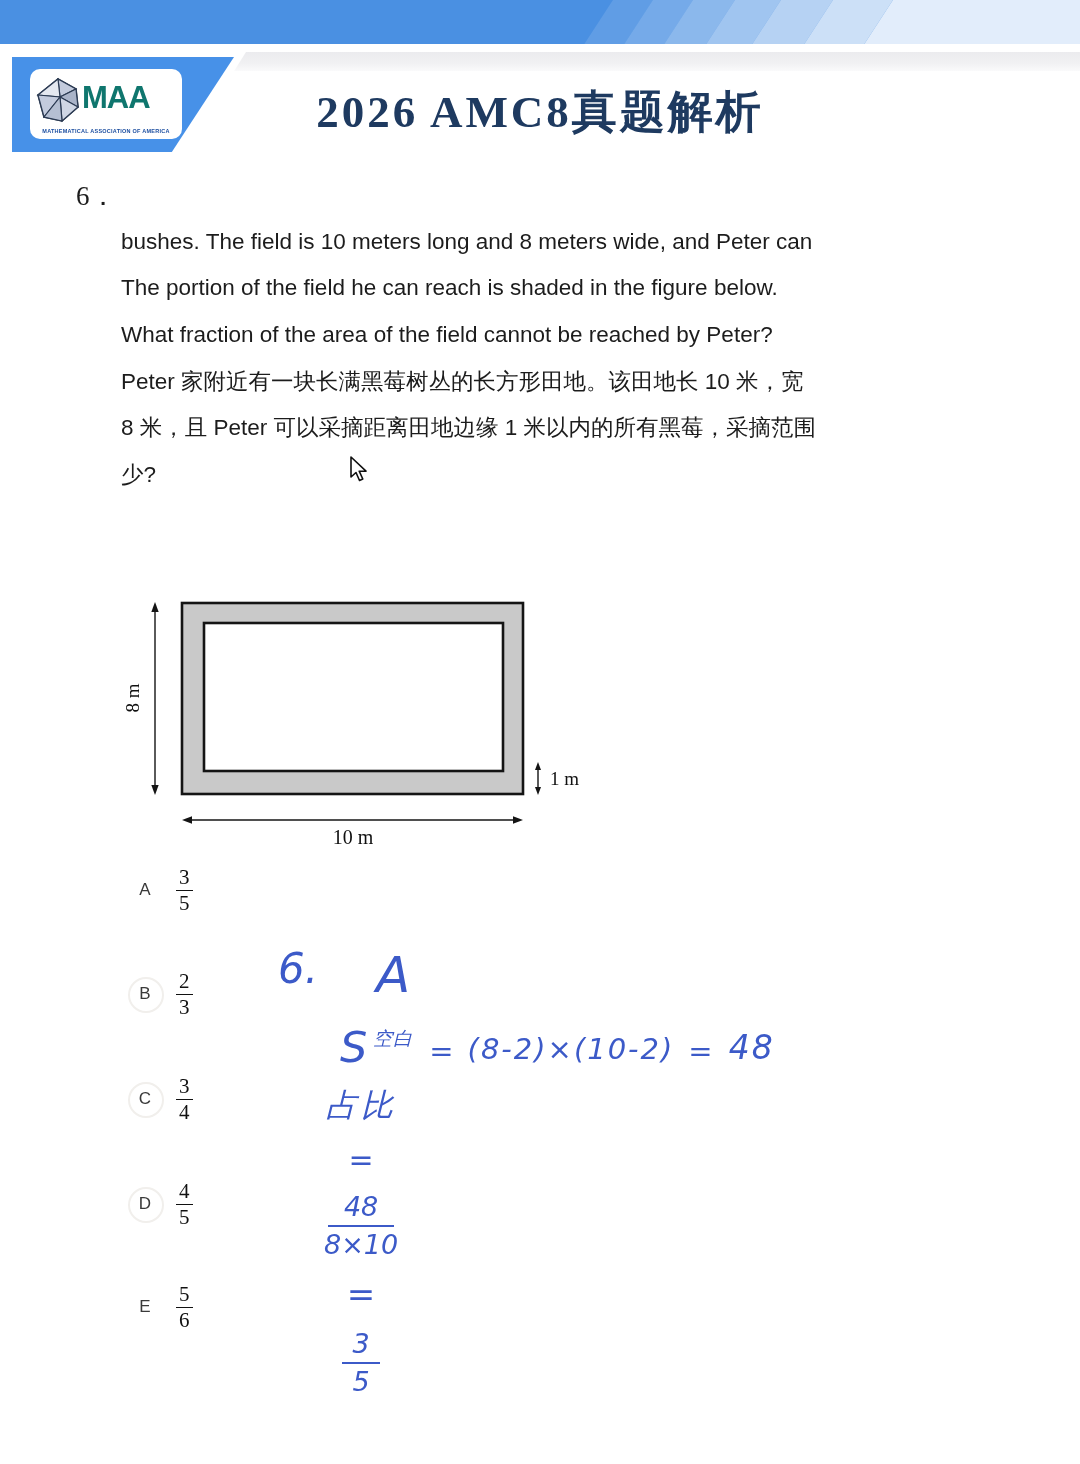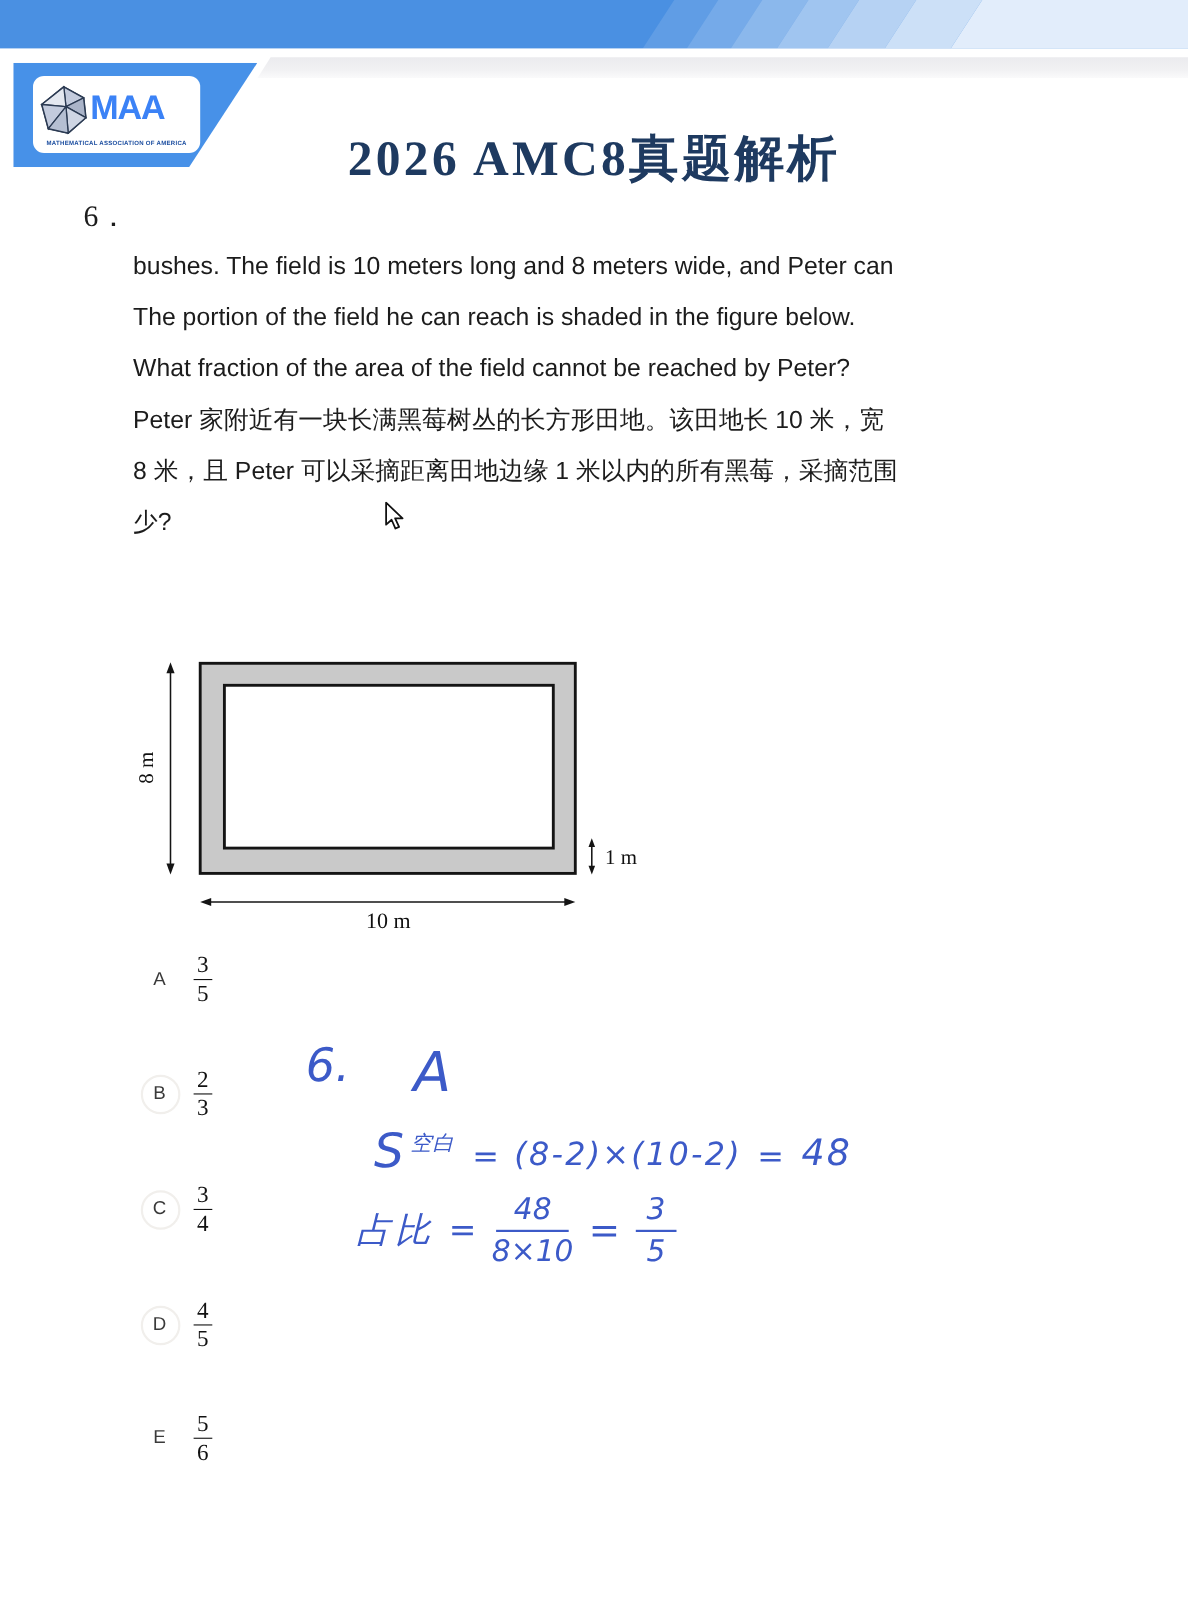--- a/index.html
+++ b/index.html
@@ -21,28 +21,28 @@
   .gray-band{position:absolute;left:246px;top:52px;width:850px;height:19px;
              background:linear-gradient(180deg,#ebebee 0%,#f1f1f3 60%,#fafafb 100%);
              transform:skewX(-32deg);transform-origin:0 0;}
 
   
   .badge{position:absolute;left:12px;top:57px;width:222px;height:95px;background:#4791e8;
          clip-path:polygon(0 0,100% 0,72% 100%,0 100%);}
   .maa-card{position:absolute;left:30px;top:69px;width:152px;height:70px;background:#ffffff;
             border-radius:10px;display:flex;align-items:center;padding:2px 4px 10px 6px;box-sizing:border-box;}
   .maa-text{font-family:"Liberation Sans",sans-serif;font-weight:bold;font-size:31px;
-            color:#3b82f6;letter-spacing:-1px;margin-left:2px;margin-top:-4px;}
+            color:#0f766e;letter-spacing:-1px;margin-left:2px;margin-top:-4px;}
   .maa-sub{position:absolute;left:0;right:0;bottom:5px;text-align:center;font-size:5.5px;
            color:#1c4ea0;letter-spacing:0.25px;font-weight:bold;white-space:nowrap;}
 
   
   .title{position:absolute;left:150px;top:82px;width:780px;text-align:center;
          font-family:"Liberation Serif",serif;font-size:45px;font-weight:600;
-         color:#1e3a60;letter-spacing:3px;white-space:nowrap;margin-top:32px;}
+         color:#1e3a60;letter-spacing:3px;white-space:nowrap;}
 
   
   .problem{position:absolute;left:76px;top:172px;width:810px;font-size:22.5px;color:#1c1c1c;}
   .pline{height:46.5px;display:flex;align-items:center;padding-left:45px;position:relative;}
   .pnum{position:absolute;left:0;top:6px;font-family:"Liberation Serif",serif;font-size:27px;color:#1c1c1c;}
 
   
   .figure{position:absolute;left:120px;top:594px;}
 
   
@@ -60,21 +60,21 @@
   .hw{position:absolute;color:#3c5ac8;font-family:"DejaVu Sans",sans-serif;font-style:italic;}
   .hw-num{left:278px;top:944px;font-size:42px;}
   .hw-ans{left:376px;top:946px;font-size:50px;}
   .hw-l1{left:340px;top:1026px;display:flex;align-items:flex-start;font-size:29px;letter-spacing:2px;}
   .hw-S{font-size:43px;line-height:1;}
   .hw-sub{font-size:19px;margin-left:4px;letter-spacing:1px;}
   .hw-eq1{margin:8px 12px 0 16px;}
   .hw-expr{margin-top:6px;}
   .hw-eq2{margin:8px 14px 0 14px;}
   .hw-res{margin-top:2px;font-size:33px;}
-  .hw-l2{left:324px;top:1084px;display:flex;align-items:center;gap:14px;font-size:30px;}
+  .hw-l2{left:324px;top:1084px;display:flex;align-items:center;gap:14px;font-size:30px;flex-direction:column;}
   .hw-ratio{font-size:32px;letter-spacing:3px;}
   .hwfrac{display:inline-flex;flex-direction:column;align-items:center;font-size:27px;line-height:1.15;}
   .hwfrac .num{border-bottom:2.5px solid #3c5ac8;padding:0 16px 3px;}
   .hwfrac .den{padding-top:2px;text-align:right;}
   .hwfrac.small .num{padding:0 10px 3px;}
   .hw-eq-big{font-size:34px;}
 
   
   .cursor{position:absolute;left:349px;top:456px;}
 </style>

